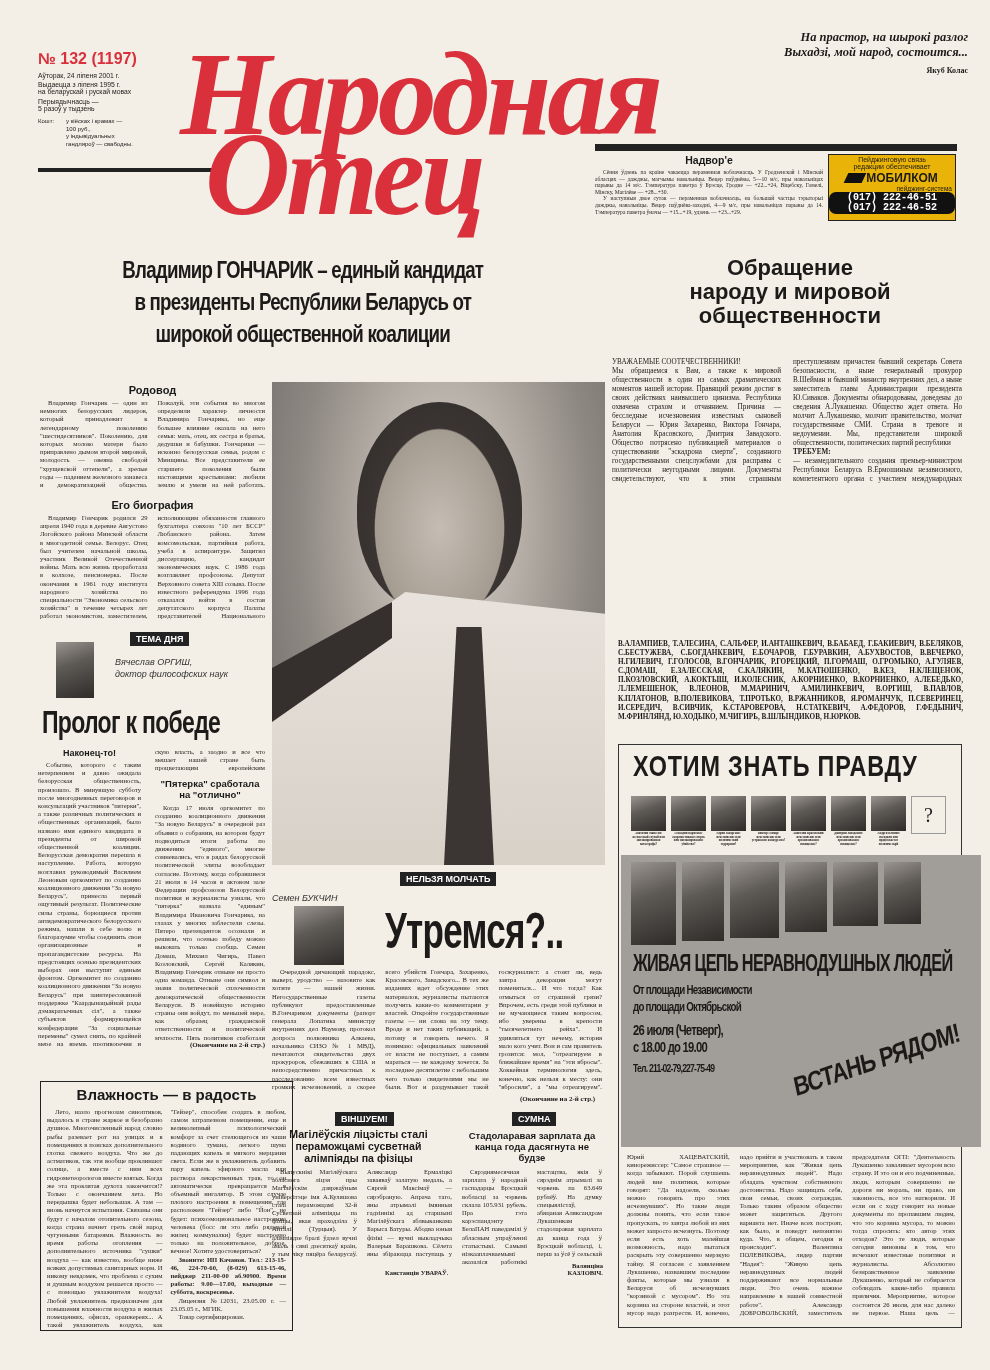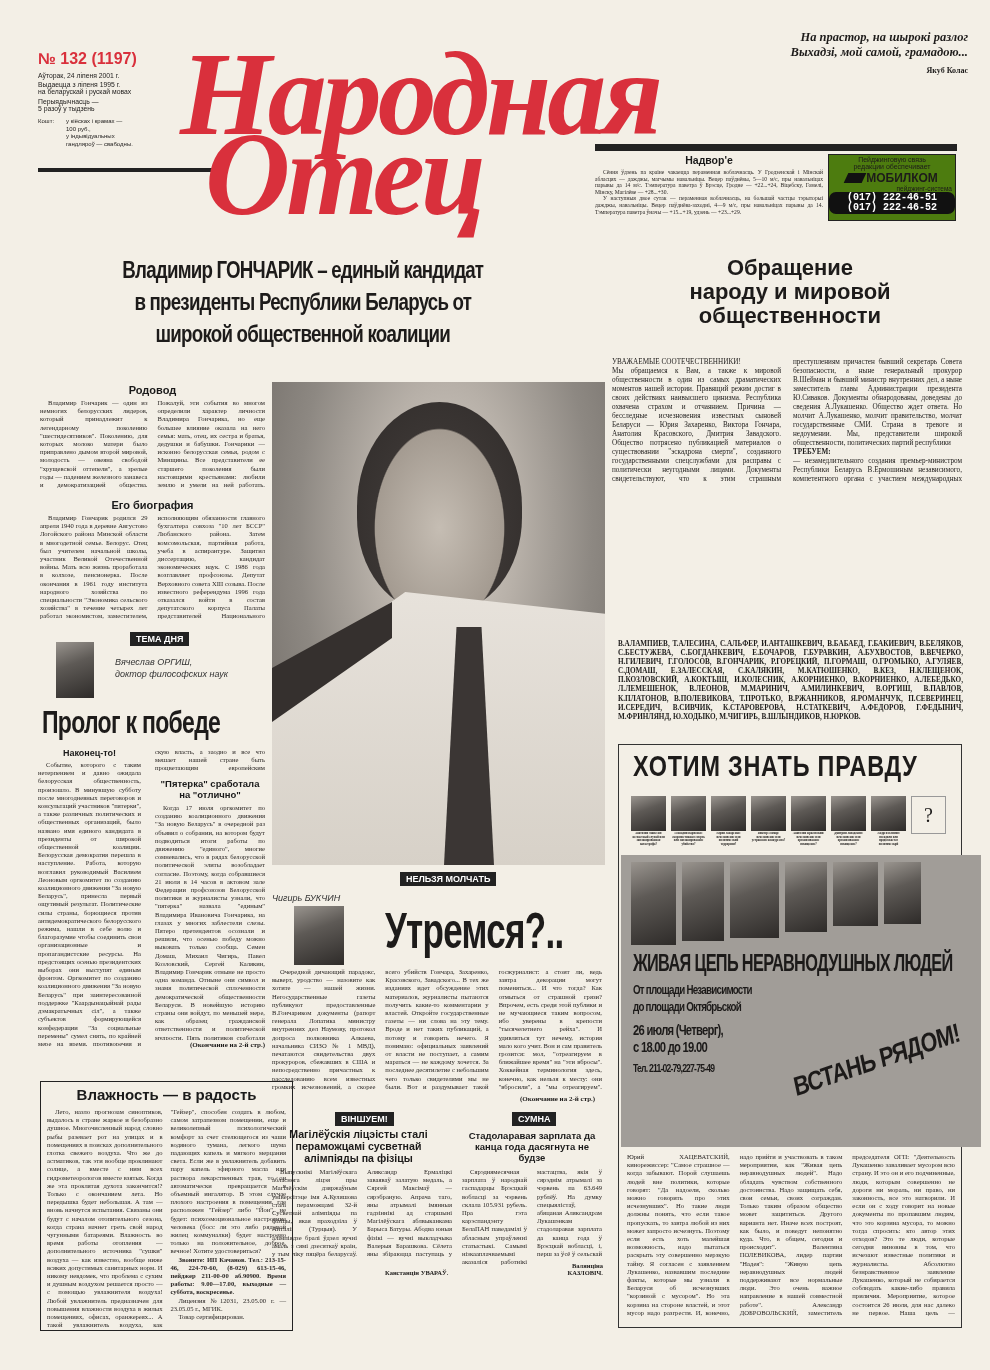--- a/index.html
+++ b/index.html
@@ -38,35 +38,35 @@
     </div>
   </div>
 </div>
 <div class="abs rule" style="left:38px; top:168px; width:175px; height:4px;"></div>
 
 <div class="abs masthead-title" style="left:180px; top:40px; font-size:118px; line-height:110px; letter-spacing:-4px;">Народная</div>
 <div class="abs masthead-title" style="left:205px; top:120px; font-size:118px; line-height:110px; letter-spacing:-4px;">Отец</div>
 
 <div class="abs" style="right:22px; top:30px; text-align:right;">
   <div style="font-style:italic; font-weight:bold; font-size:12.5px;text-align:right;">На прастор, на шырокі разлог</div>
-  <div style="font-style:italic; font-weight:bold; font-size:12.5px;">Выхадзі, мой самой, грамадою...</div>
+  <div style="font-style:italic; font-weight:bold; font-size:12.5px;">Выхадзі, мой народ, состоится...</div>
   <div style="font-weight:bold; font-size:8px; margin-top:6px;">Якуб Колас</div>
 </div>
 
 <div class="abs rule" style="left:595px; top:144px; width:362px; height:7px;"></div>
 
 <div class="abs" style="left:595px; top:154px; width:228px;">
   <div class="subhead" style="font-size:10.5px;">Надвор'е</div>
   <div class="txt" style="font-size:5.6px; line-height:6.6px; margin-top:3px;">
     <p>Сёння ўдзень па краіне чакаецца пераменная воблачнасць. У Гродзенскай і Мінскай абласцях — дажджы, магчымы навальніцы. Вецер паўднёвы, 5—10 м/с, пры навальніцах парывы да 14 м/с. Тэмпература паветра ў Брэсце, Гродне — +22...+24, Віцебску, Гомелі, Мінску, Магілёве — +28...+30.</p>
     <p>У наступныя двое сутак — пераменная воблачнасць, на большай частцы тэрыторыі дажджы, навальніцы. Вецер паўднёва-заходні, 4—9 м/с, пры навальніцах парывы да 14. Тэмпература паветра ўначы — +15...+19, удзень — +23...+29.</p>
   </div>
 </div>
 
-<div class="abs sans" style="left:828px; top:154px; width:128px; height:67px; border:1.5px solid #222; text-align:center; background:#4d7c0f;">
+<div class="abs sans" style="left:828px; top:154px; width:128px; height:67px; border:1.5px solid #222; text-align:center; background:#eab308;">
   <div style="font-size:7px; margin-top:1px;">Пейджинговую связь</div>
   <div style="font-size:7px;">редакции обеспечивает</div>
   <div style="display:flex; align-items:center; justify-content:center; margin-top:1px;">
     <span style="display:inline-block; width:18px; height:10px; background:#111; transform:skewX(-25deg); margin-right:2px;"></span>
     <span style="font-weight:bold; font-size:12px;">МОБИЛКОМ</span>
   </div>
   <div style="font-size:6.5px; text-align:right; padding-right:3px;">пейджинг-система</div>
   <div style="background:#111; color:#fff; font-family:'Liberation Mono', monospace; font-weight:bold; font-size:10px; line-height:10px; padding:1px 0;border-radius:7px;">
     <div>(017) 222-46-51</div>
     <div>(017) 222-46-52</div>
@@ -117,21 +117,21 @@
   <div class="subhead" style="font-size:15px;">Влажность — в радость</div>
   <div class="col2" style="margin-top:5px; column-gap:8px;">
     <div class="txt" style="text-indent:8px;">Лето, назло прогнозам синоптиков, выдалось в стране жаркое и безобразно душное. Многочисленный народ словно рыбы разевает рот на улицах и в помещениях в поисках дополнительного глотка свежего воздуха. Что же до астматиков, так эти вообще проклинают солнце, а вместе с ним всех гидрометеорологов вместе взятых. Когда же эта проклятая духота закончится!? Только с окончанием лета. Но передышка будет небольшая. А там — вновь начнутся испытания. Связаны они будут с началом отопительного сезона, когда страна начнет греть свой народ чугунными батареями. Влажность во время работы отопления — дополнительного источника "сушки" воздуха — как известно, вообще ниже всяких допустимых санитарных норм. И никому невдомек, что проблема с сухим и душным воздухом решается просто — с помощью увлажнителя воздуха! Любой увлажнитель предназначен для повышения влажности воздуха в жилых помещениях, офисах, оранжереях... А такой увлажнитель воздуха, как "Гейзер", способен создать в любом, самом затрапезном помещении, еще и великолепный психологический комфорт за счет стелющегося из чаши водяного тумана, легкого шума падающих капель и мягкого мерцания света. Если же в увлажнитель добавить пару капель эфирного масла или раствора лекарственных трав, то он автоматически превращается в объемный ингалятор. В этом случае плохого настроения в помещении, где расположен "Гейзер" либо "Йон", не будет: психоэмоциональное настроение человека (босс ли это либо рядовой жилец коммуналки) будет настроено только на положительное, доброе, вечное! Хотите удостовериться?</div>
     <div class="txt" style="font-weight:bold; text-indent:8px;">Звоните: ИП Качанов. Тел.: 213-15-46, 224-70-60, (8-029) 613-15-46, пейджер 211-00-00 аб.90900. Время работы: 9.00—17.00, выходные — суббота, воскресенье.</div>
     <div class="txt" style="text-indent:8px;">Лицензия №12031, 23.05.00 г. — 23.05.05 г., МГИК.</div>
     <div class="txt" style="text-indent:8px;">Товар сертифицирован.</div>
   </div>
 </div>
 
 <div class="abs tag" style="left:400px; top:872px;">НЕЛЬЗЯ МОЛЧАТЬ</div>
-<div class="abs sans" style="left:272px; top:893px; font-style:italic; font-size:9px; color:#333;">Чигирь БУКЧИН</div>
+<div class="abs sans" style="left:272px; top:893px; font-style:italic; font-size:9px; color:#333;">Семен БУКЧИН</div>
 <div class="abs photo" style="left:294px; top:906px; width:50px; height:59px;"></div>
 <div class="abs cond" style="left:385px; top:903px; font-size:50px; line-height:56px; transform:scaleX(0.7);">Утремся?..</div>
 <div class="abs txt col3" style="left:272px; top:968px; width:330px; height:126px; overflow:hidden; text-indent:8px;">Очередной дичающий парадокс, выверт, уродство — назовите как хотите — нашей жизни. Негосударственные газеты публикуют предоставленные В.Гончариком документы (рапорт генерала Лопатика министру внутренних дел Наумову, протокол допроса полковника Алкаева, начальника СИЗО № 1 МВД), печатаются свидетельства двух прокуроров, сбежавших в США и непосредственно причастных к расследованию всем известных громких исчезновений, а скорее всего убийств Гончара, Захаренко, Красовского, Завадского... В тех же изданиях идет обсуждение этих материалов, журналисты пытаются получить какие-то комментарии у властей. Откройте государственные газеты — ни слова на эту тему. Вроде и нет таких публикаций, а потому и говорить нечего. Я понимаю: официальных заявлений от власти не поступает, а самим мараться — не каждому хочется. За последнее десятилетие с небольшим чего только свидетелями мы не были. Вот и раздумывает такой госжурналист: а стоит ли, ведь завтра декорации могут поменяться... И что тогда? Как отмыться от страшной грязи? Впрочем, есть среди этой публики и не мучающиеся таким вопросом, ибо уверены в крепости "тысячелетнего рейха". И удивляться тут нечему, история мало кого учит. Вон и сам правитель грозится: мол, "отреагируем в ближайшее время" на "эти вбросы". Хоккейная терминология здесь, конечно, как нельзя к месту: они "вбросили", а "мы отреагируем". Они подозревают в убийствах, а мы... А чего ждать-то, господа начальники? Какое такое "ближайшее время" вам нужно для ответного "вброса"? Гончарик уже к Путину обратился. Дальше — только Господь Бог, поскольку митрополита Филарета эти "невинно убиенные" не волнуют. Представим себе, что подобные документы появились в прессе Франции... Впрочем, оставим эту страну достаточно устойчивых и давних демократических традиций. Возьмем нашу соседку Польшу, почти в те же самые времена, что и Беларусь, избавившуюся от коммунистического засилья. На второй день, если не в тот же самый, прокуратура возбудила бы следствие в связи с изложенными в этих документах фактами. Не какая-то "специальная независимая комиссия", о которой пишет моя коллега Марина Коктыш, занялась бы "проверкой каждой строки, каждого слова этих документов", а самые что ни на есть традиционные органы государственные, прежде всего, конечно, прокурорские. Но как же у нас такое может произойти, ежели во главе прокуратуры стоит тот самый человек, Шейман, против которого и направлены опубликованные документы, которого они-то и обвиняют? В той же самой Польше прокурор, попавший под такое подозрение, немедленно был бы отстранен от дел, по крайней мере, на время следствия.</div>
 <div class="abs" style="left:520px; top:1095px; font-weight:bold; font-size:7px;">(Окончание на 2-й стр.)</div>
 
 <div class="abs tag" style="left:335px; top:1112px;">ВІНШУЕМ!</div>
 <div class="abs cond" style="left:278px; top:1128px; width:175px; font-size:11.5px; line-height:12px; text-align:center; transform:scaleX(0.92); letter-spacing:0;">Магілёўскія ліцэісты сталі пераможцамі сусветнай алімпіяды па фізіцы</div>
 <div class="abs txt col2" style="left:272px; top:1168px; width:180px; height:98px; overflow:hidden; text-indent:8px;">Выпускнікі Магілёўскага абласнога ліцэя пры Магілёўскім дзяржаўным універсітэце імя А.Куляшова сталі пераможцамі 32-й Сусветнай алімпіяды па фізіцы, якая праходзіла ў Анталіі (Турцыя). У алімпіядзе бралі ўдзел вучні амаль з сямі дзесяткаў краін, у тым ліку пяцёра беларусаў. Аляксандр Ермаліцкі заваяваў залатую медаль, а Сяргей Максімаў — сярэбраную. Апрача таго, яны атрымалі імянныя гадзіннікі ад старшыні Магілёўскага аблвыканкама Барыса Батуры. Абодва юныя фізікі — вучні выкладчыка Валерыя Барашкова. Сёлета яны збіраюцца паступаць у Маскоўскі фізіка-тэхнічны інстытут.</div>
 <div class="abs" style="left:385px; top:1269px; font-weight:bold; font-size:6.5px;">Канстанцін УВАРАЎ.</div>
 

